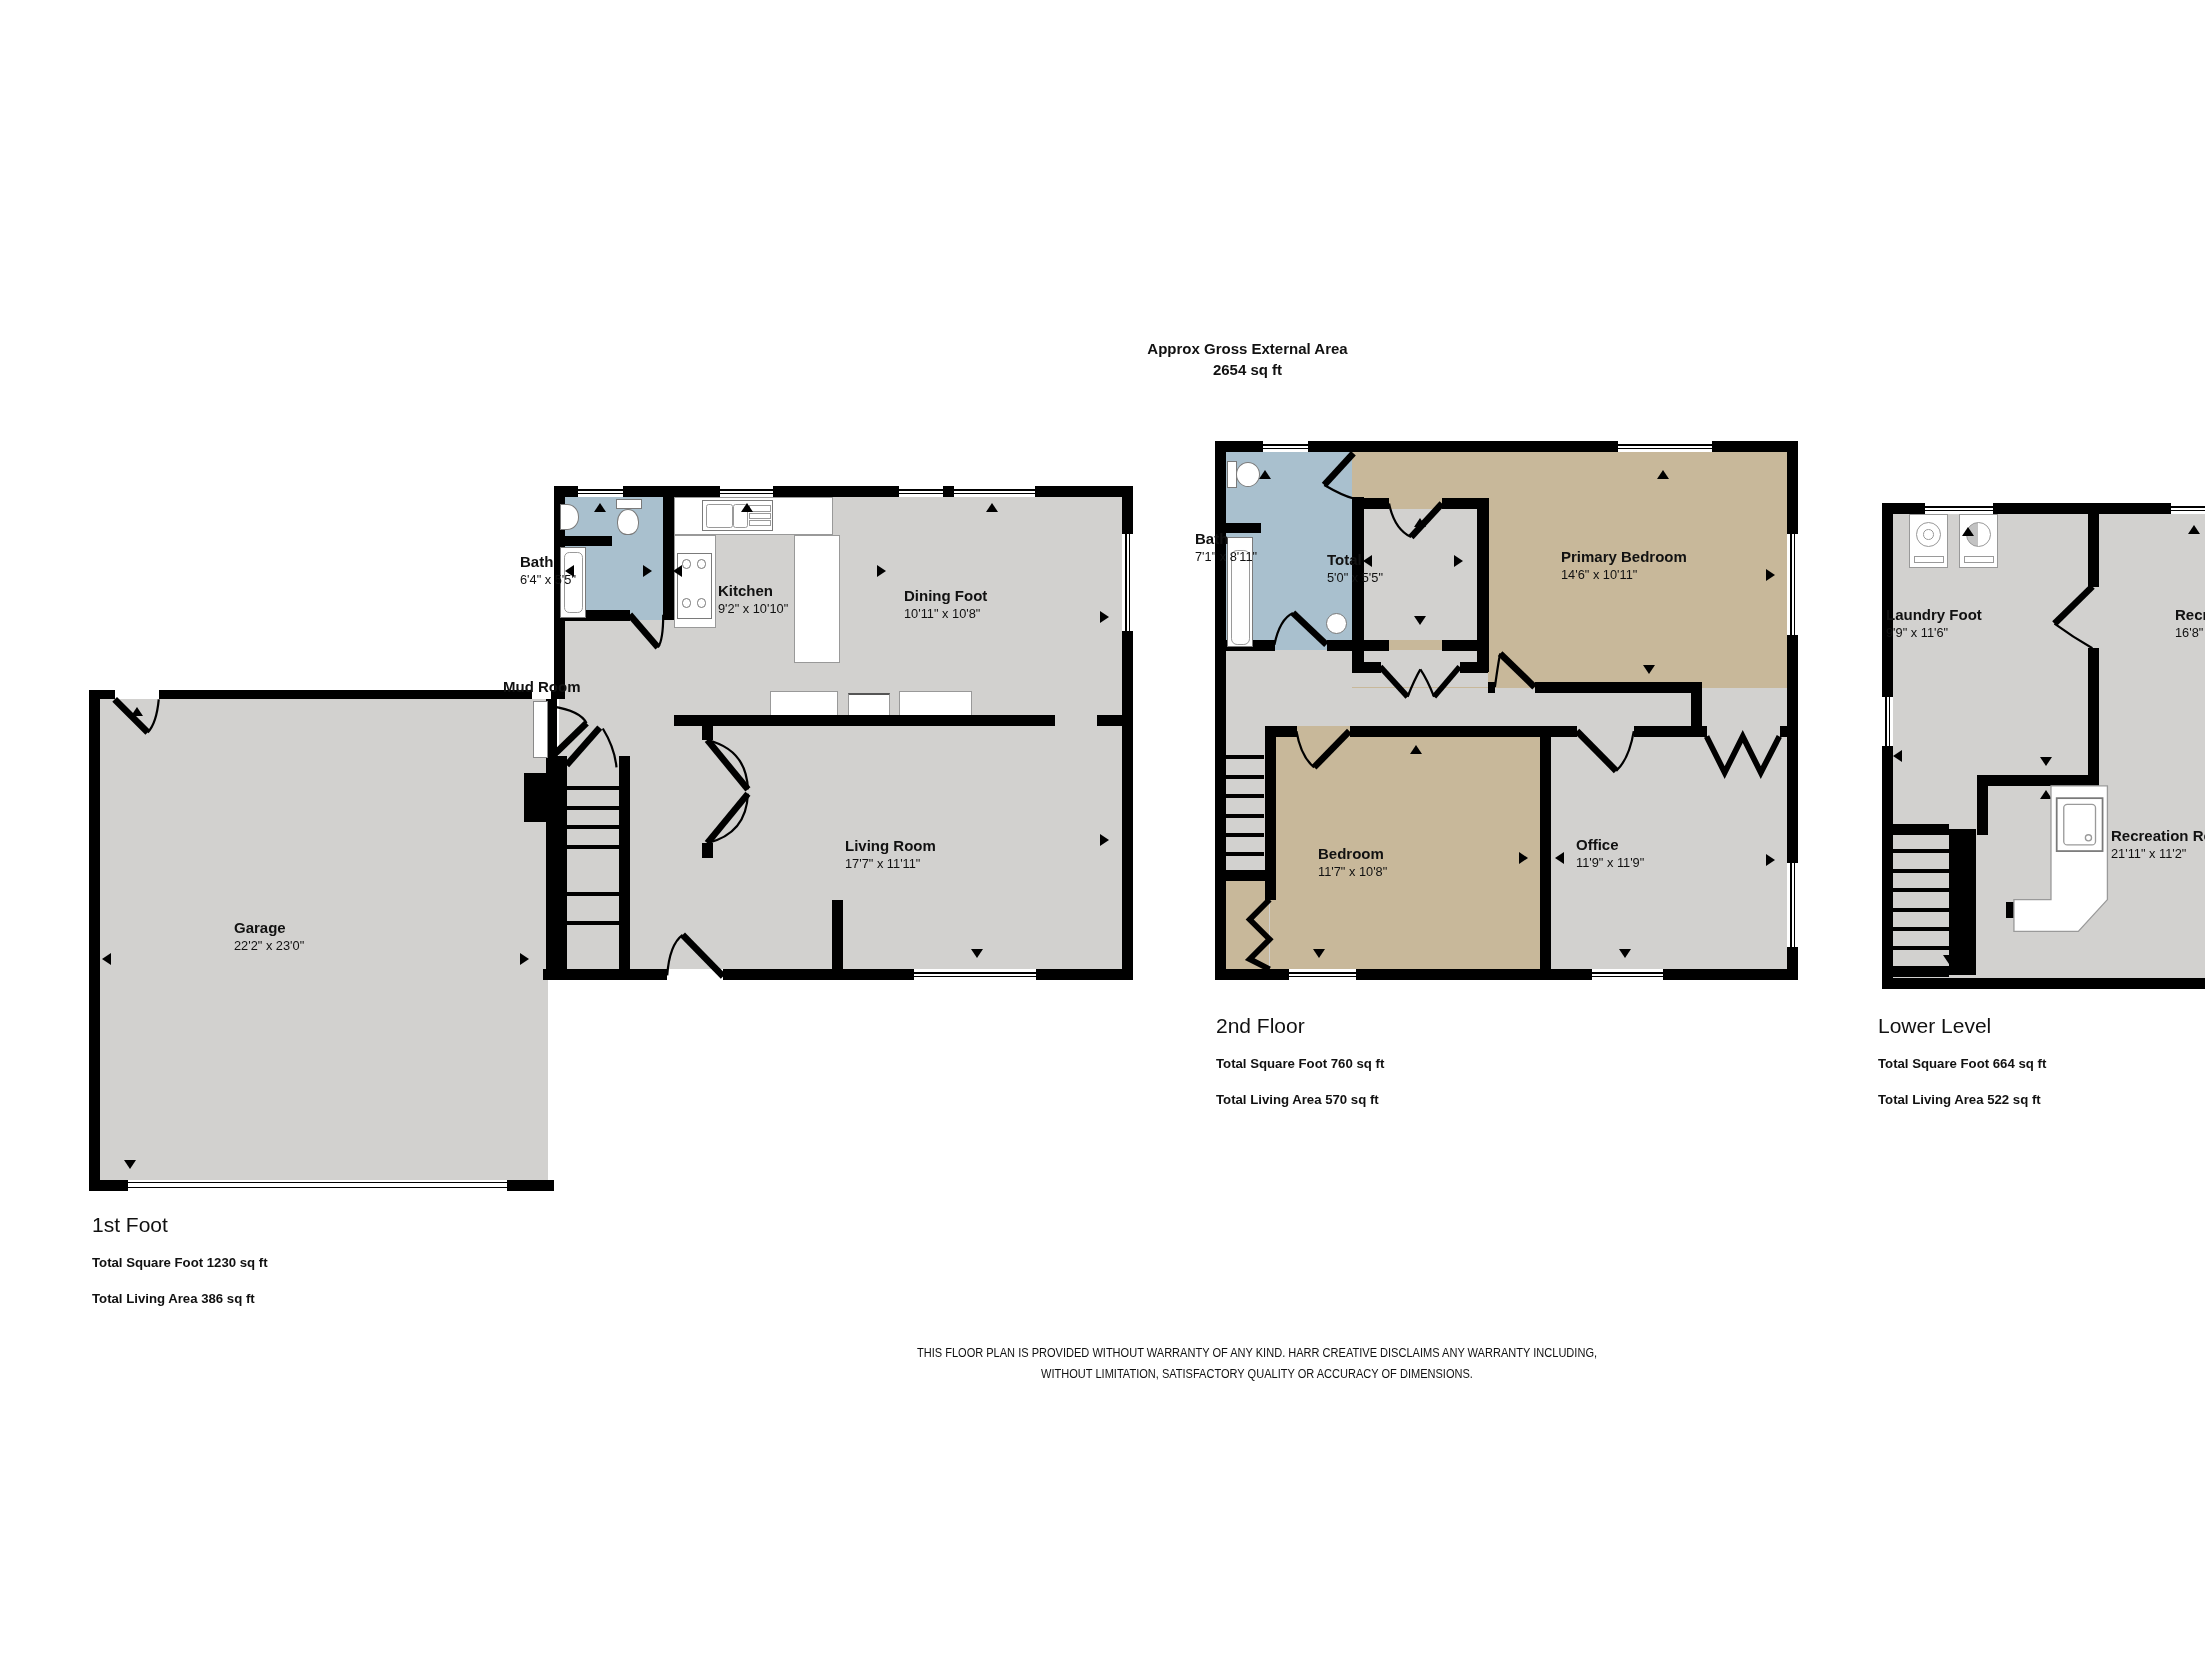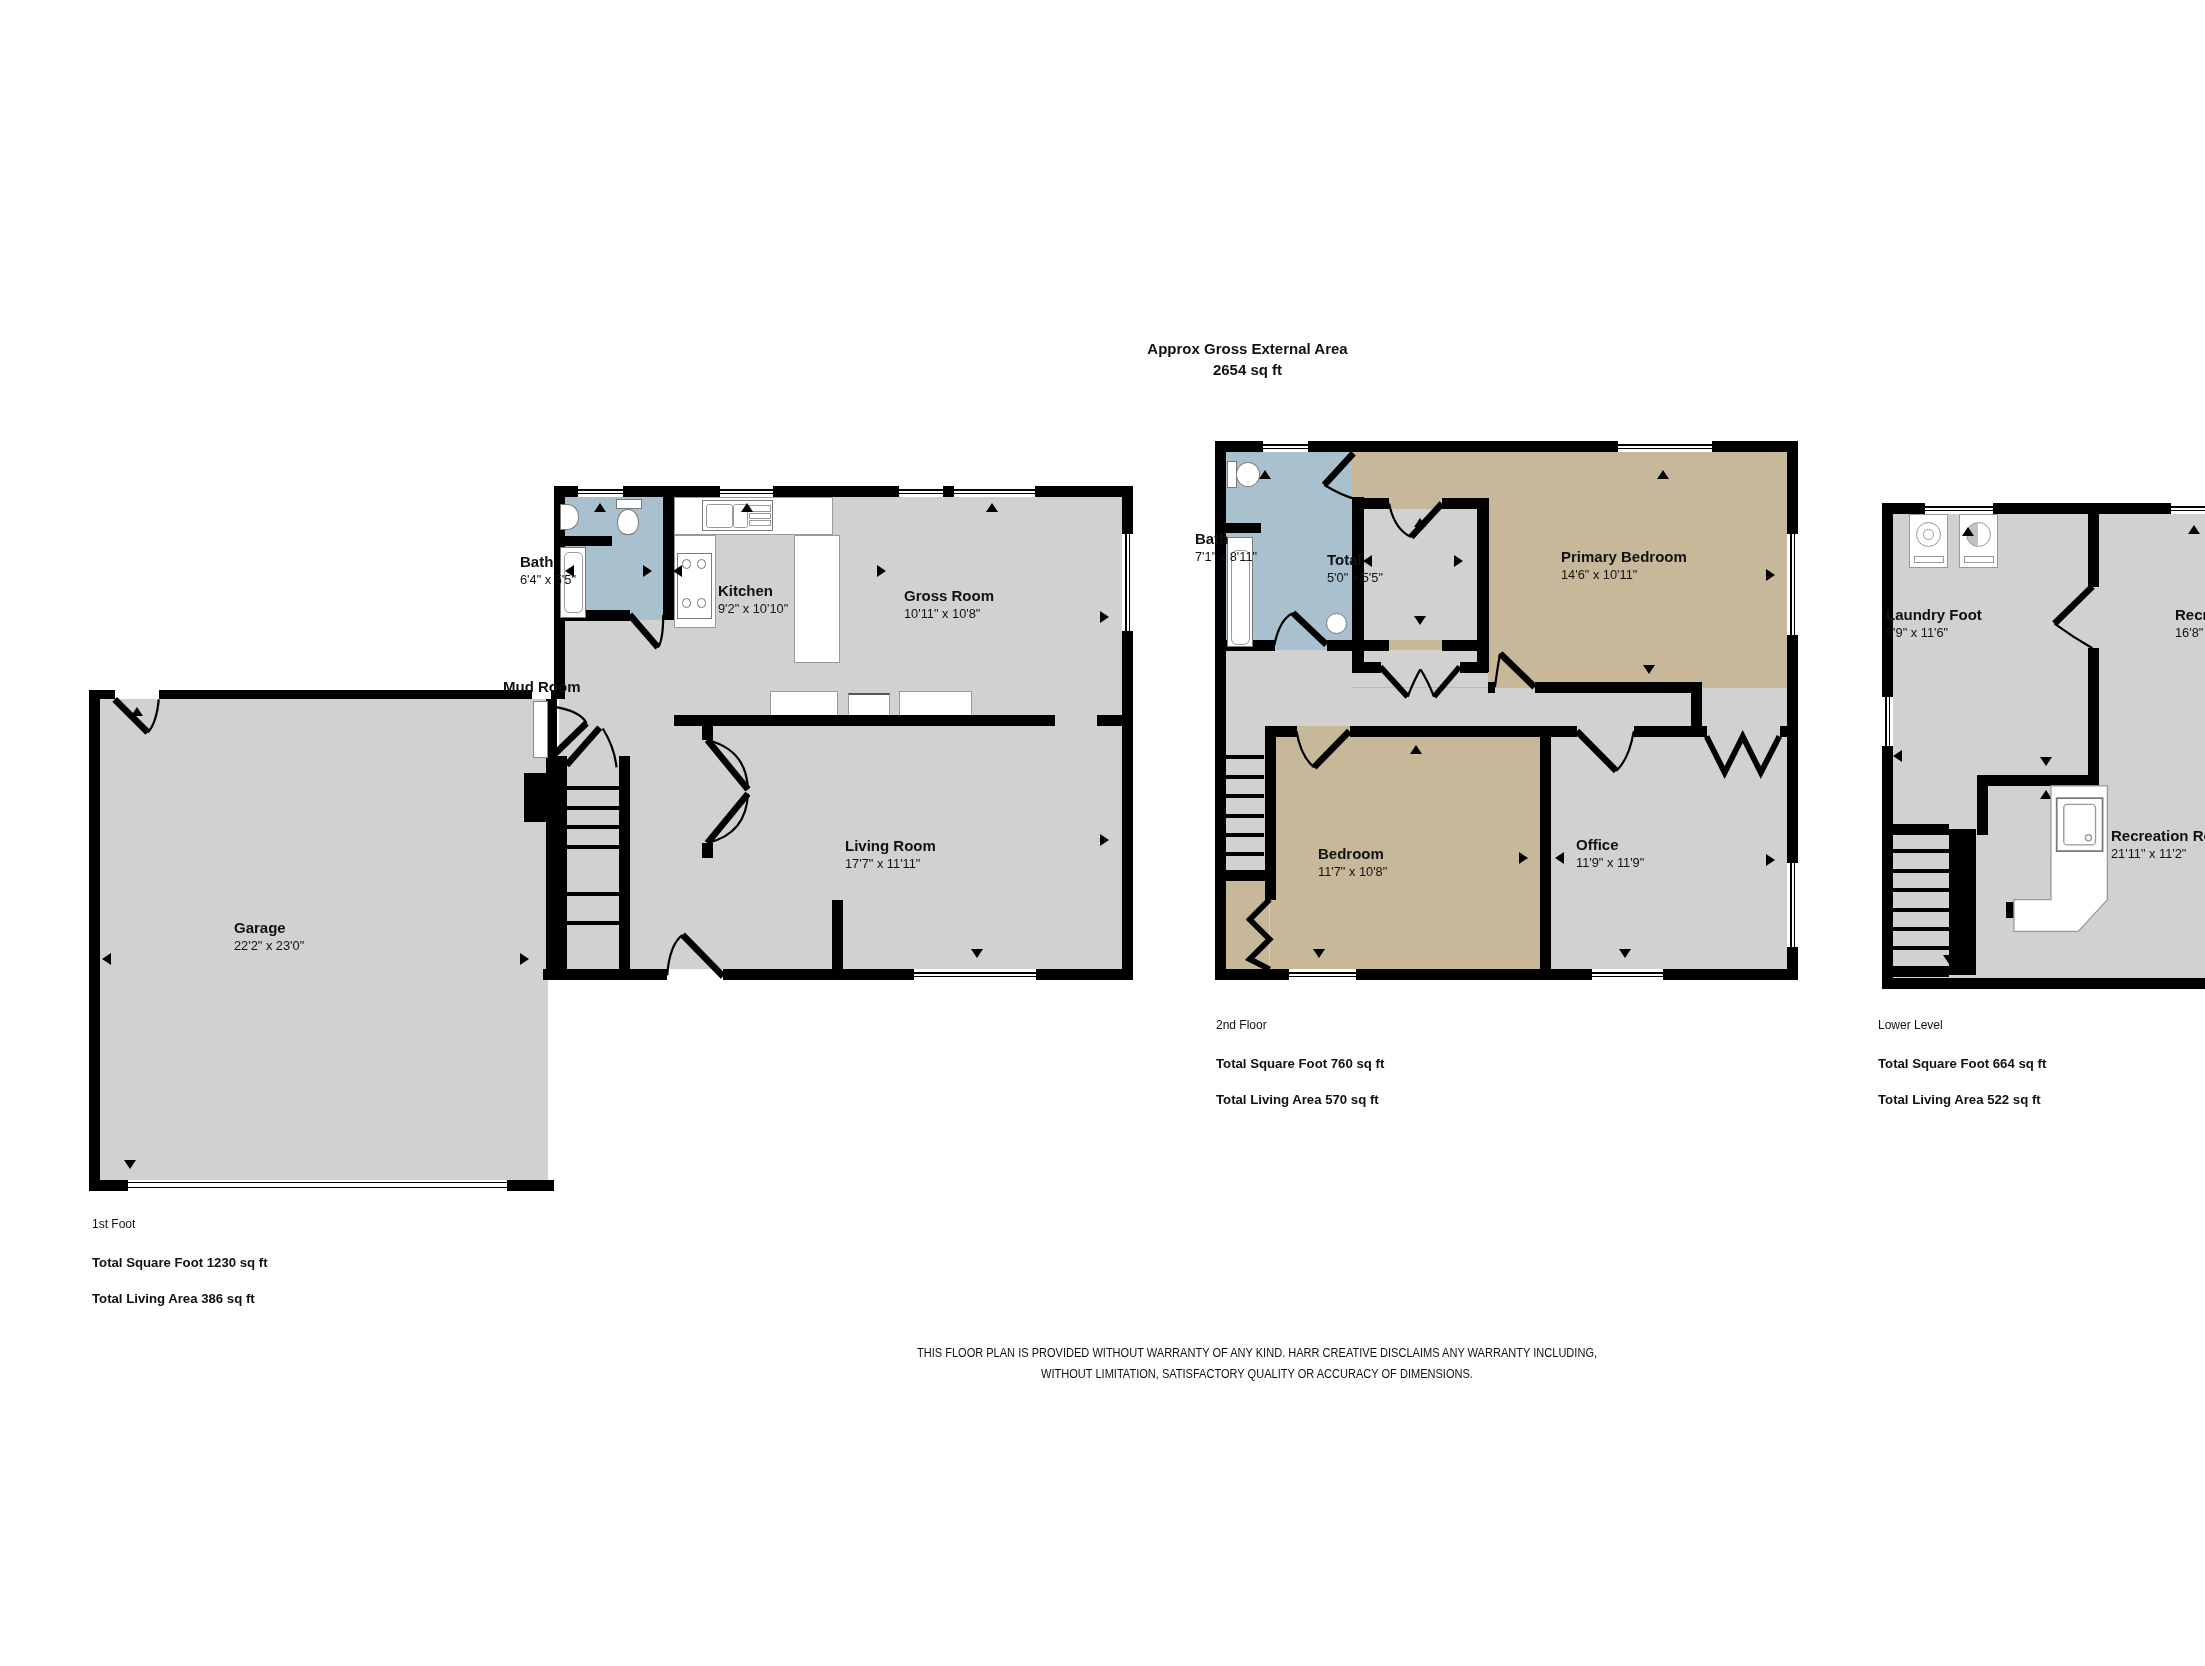--- a/index.html
+++ b/index.html
@@ -19,21 +19,21 @@
   .tri{position:absolute;width:0;height:0;border-style:solid}
   .tri.up{border-width:0 6.2px 9.3px 6.2px;border-color:transparent transparent #000 transparent}
   .tri.down{border-width:9.3px 6.2px 0 6.2px;border-color:#000 transparent transparent transparent}
   .tri.left{border-width:6.2px 9.3px 6.2px 0;border-color:transparent #000 transparent transparent}
   .tri.right{border-width:6.2px 0 6.2px 9.3px;border-color:transparent transparent transparent #000}
   .room-label{position:absolute;width:185px;margin-left:-93px;text-align:left}
   .rname{font-size:15px;font-weight:bold;line-height:19.4px}
   .rdims{font-size:12.8px;line-height:18.5px}
   .hdr{position:absolute;left:939px;top:338px;width:617px;text-align:center;font-weight:bold;font-size:15px;line-height:21px}
   .floor-caption{position:absolute}
-  .fc-title{font-size:12px;line-height:23px;margin:0 0 19.4px 0}
+  .fc-title{font-size:21px;line-height:23px;margin:0 0 19.4px 0}
   .fc-line{font-size:13.2px;font-weight:bold;line-height:16px;margin:0 0 19.4px 0}
   .disc{position:absolute;left:750px;top:1343px;width:1014px;text-align:center;font-size:12px;line-height:21px;transform:scaleX(0.92);transform-origin:50% 0}
   svg.overlay{position:absolute;left:0;top:0;pointer-events:none}
 </style>
 </head>
 <body>
 
 <div class="hdr">
   <div>Approx Gross External Area</div>
   <div>2654 sq ft</div>
@@ -230,21 +230,21 @@
 </div>
 <div class="room-label" style="left:613px;top:552px">
   <div class="rname">Bath</div>
   <div class="rdims">6'4" x 5'5"</div>
 </div>
 <div class="room-label" style="left:811px;top:581px">
   <div class="rname">Kitchen</div>
   <div class="rdims">9'2" x 10'10"</div>
 </div>
 <div class="room-label" style="left:997px;top:586px">
-  <div class="rname">Gross Room</div>
+  <div class="rname">Dining Foot</div>
   <div class="rdims">10'11" x 10'8"</div>
 </div>
 <div class="room-label" style="left:596px;top:677px">
   <div class="rname">Mud Room</div>
 </div>
 <div class="room-label" style="left:938px;top:836px">
   <div class="rname">Living Room</div>
   <div class="rdims">17'7" x 11'11"</div>
 </div>
 <div class="room-label" style="left:1288px;top:529px">

